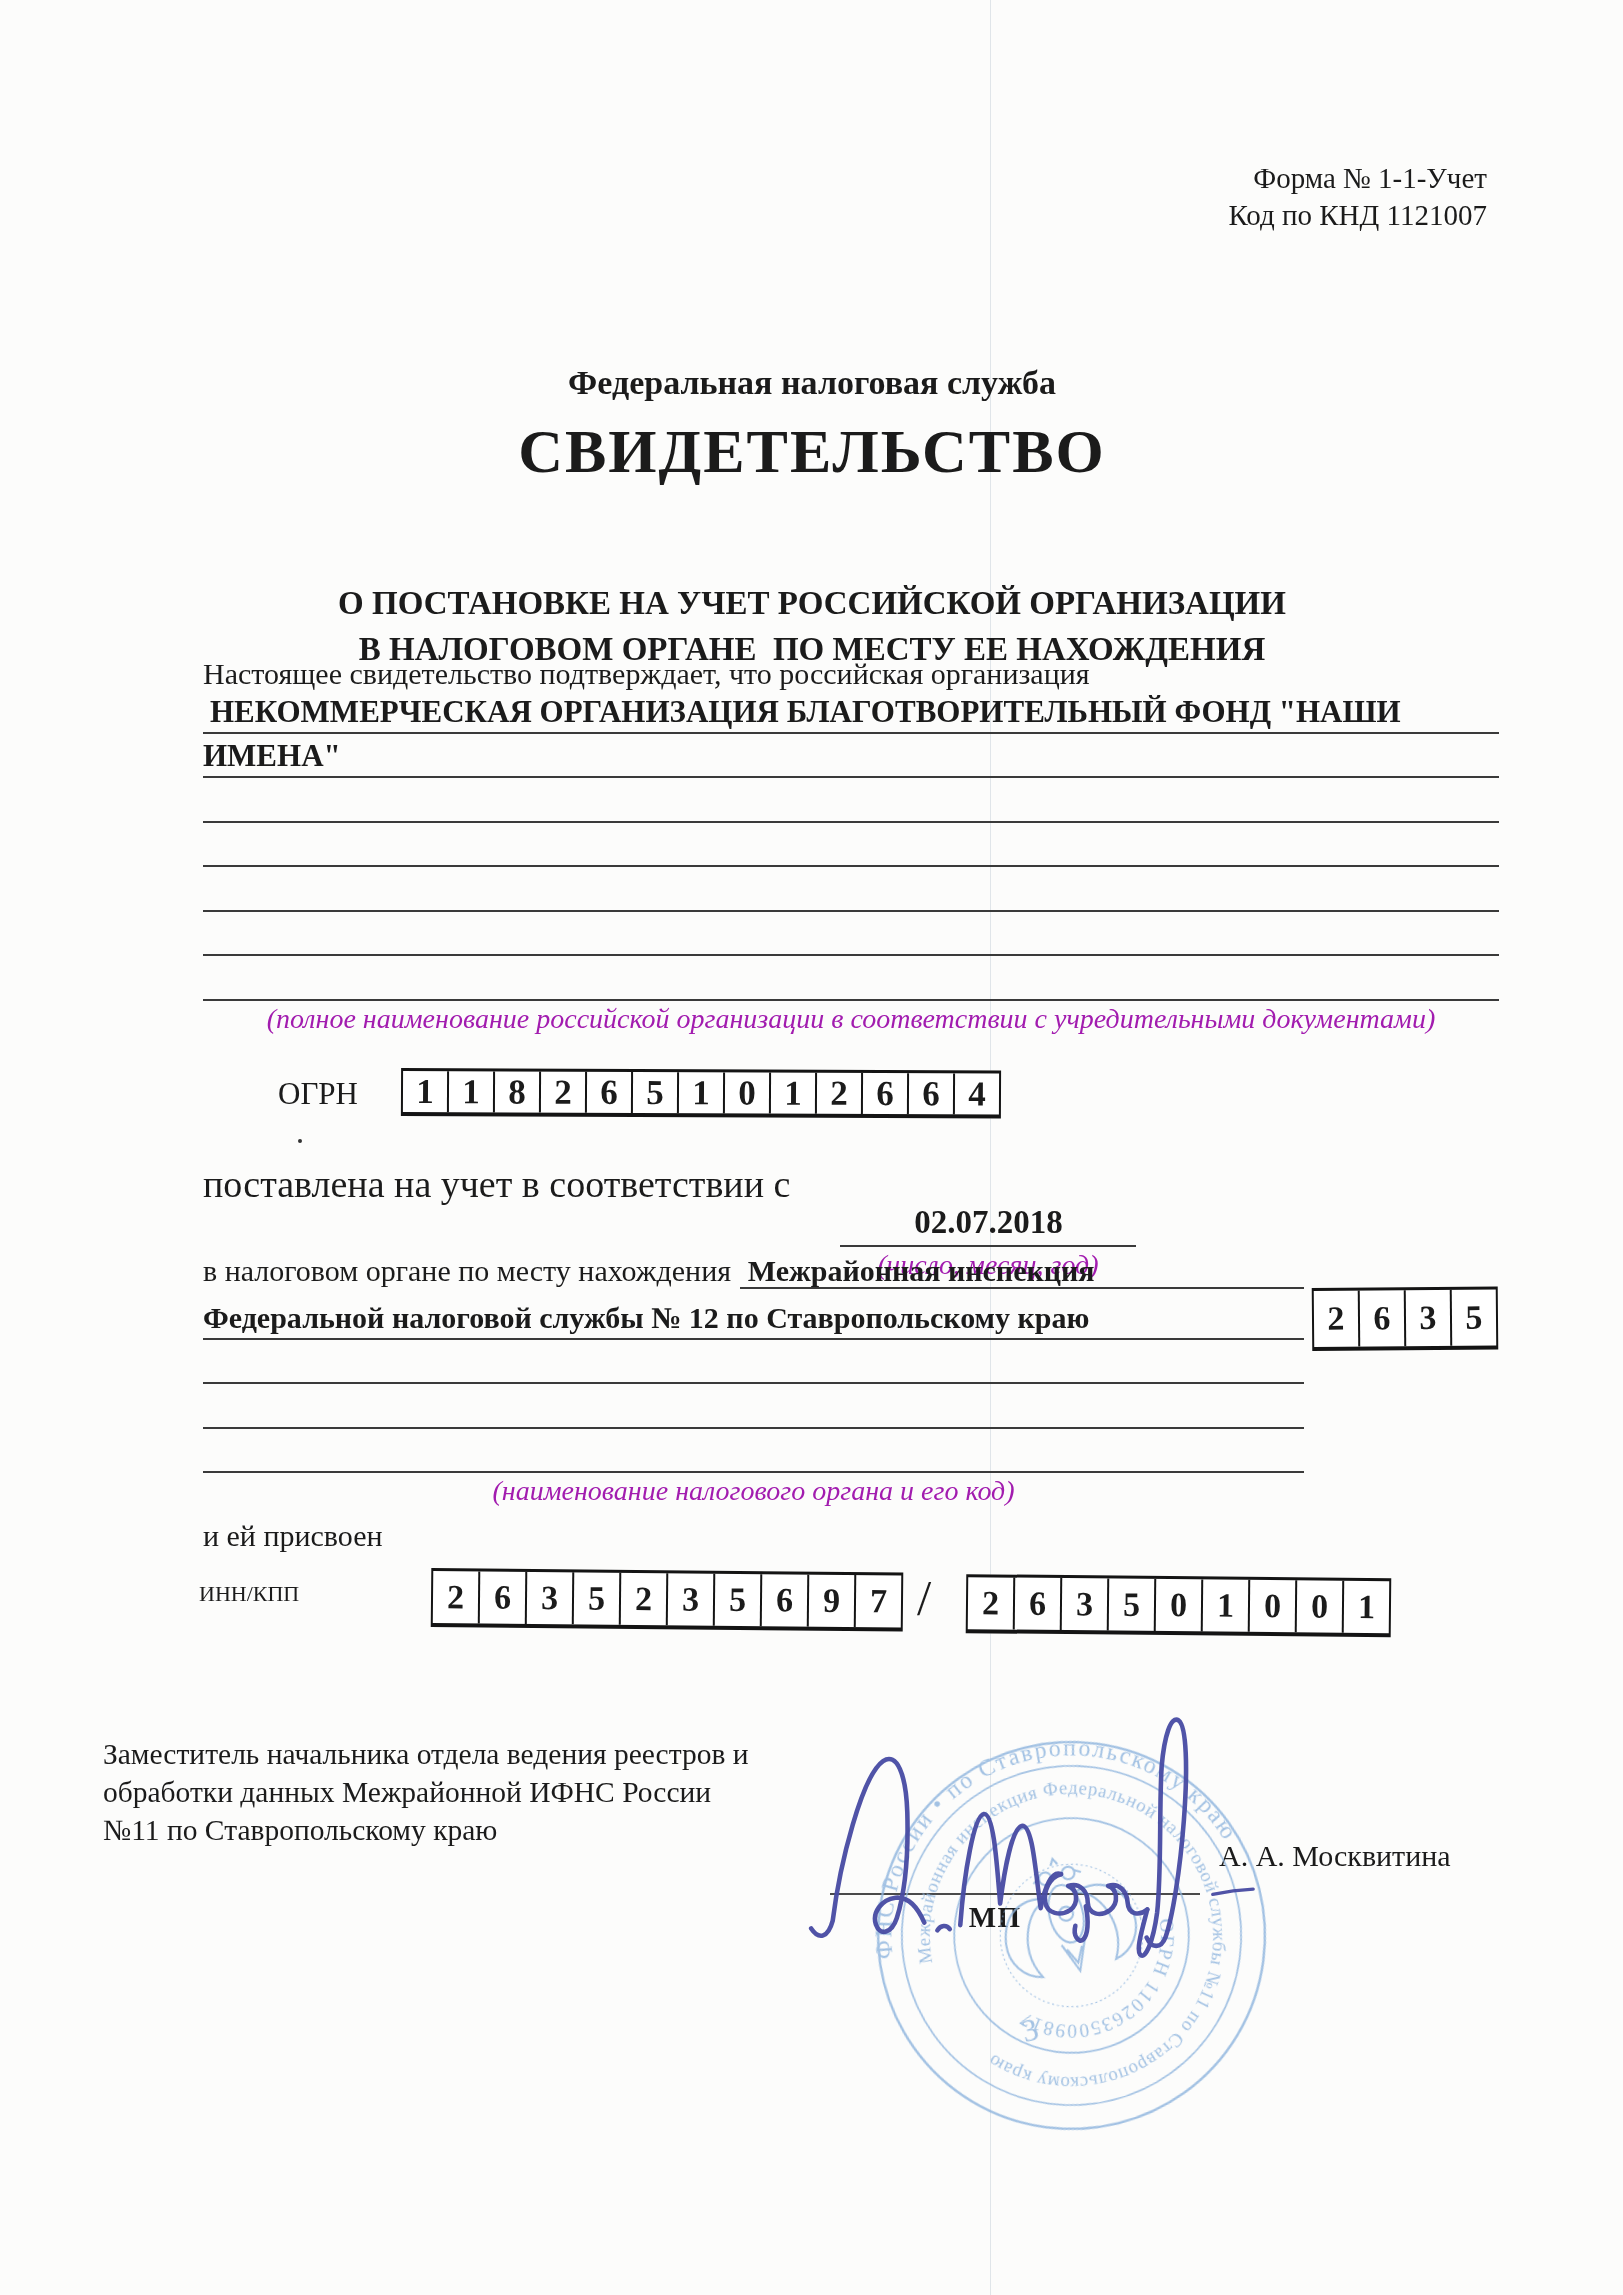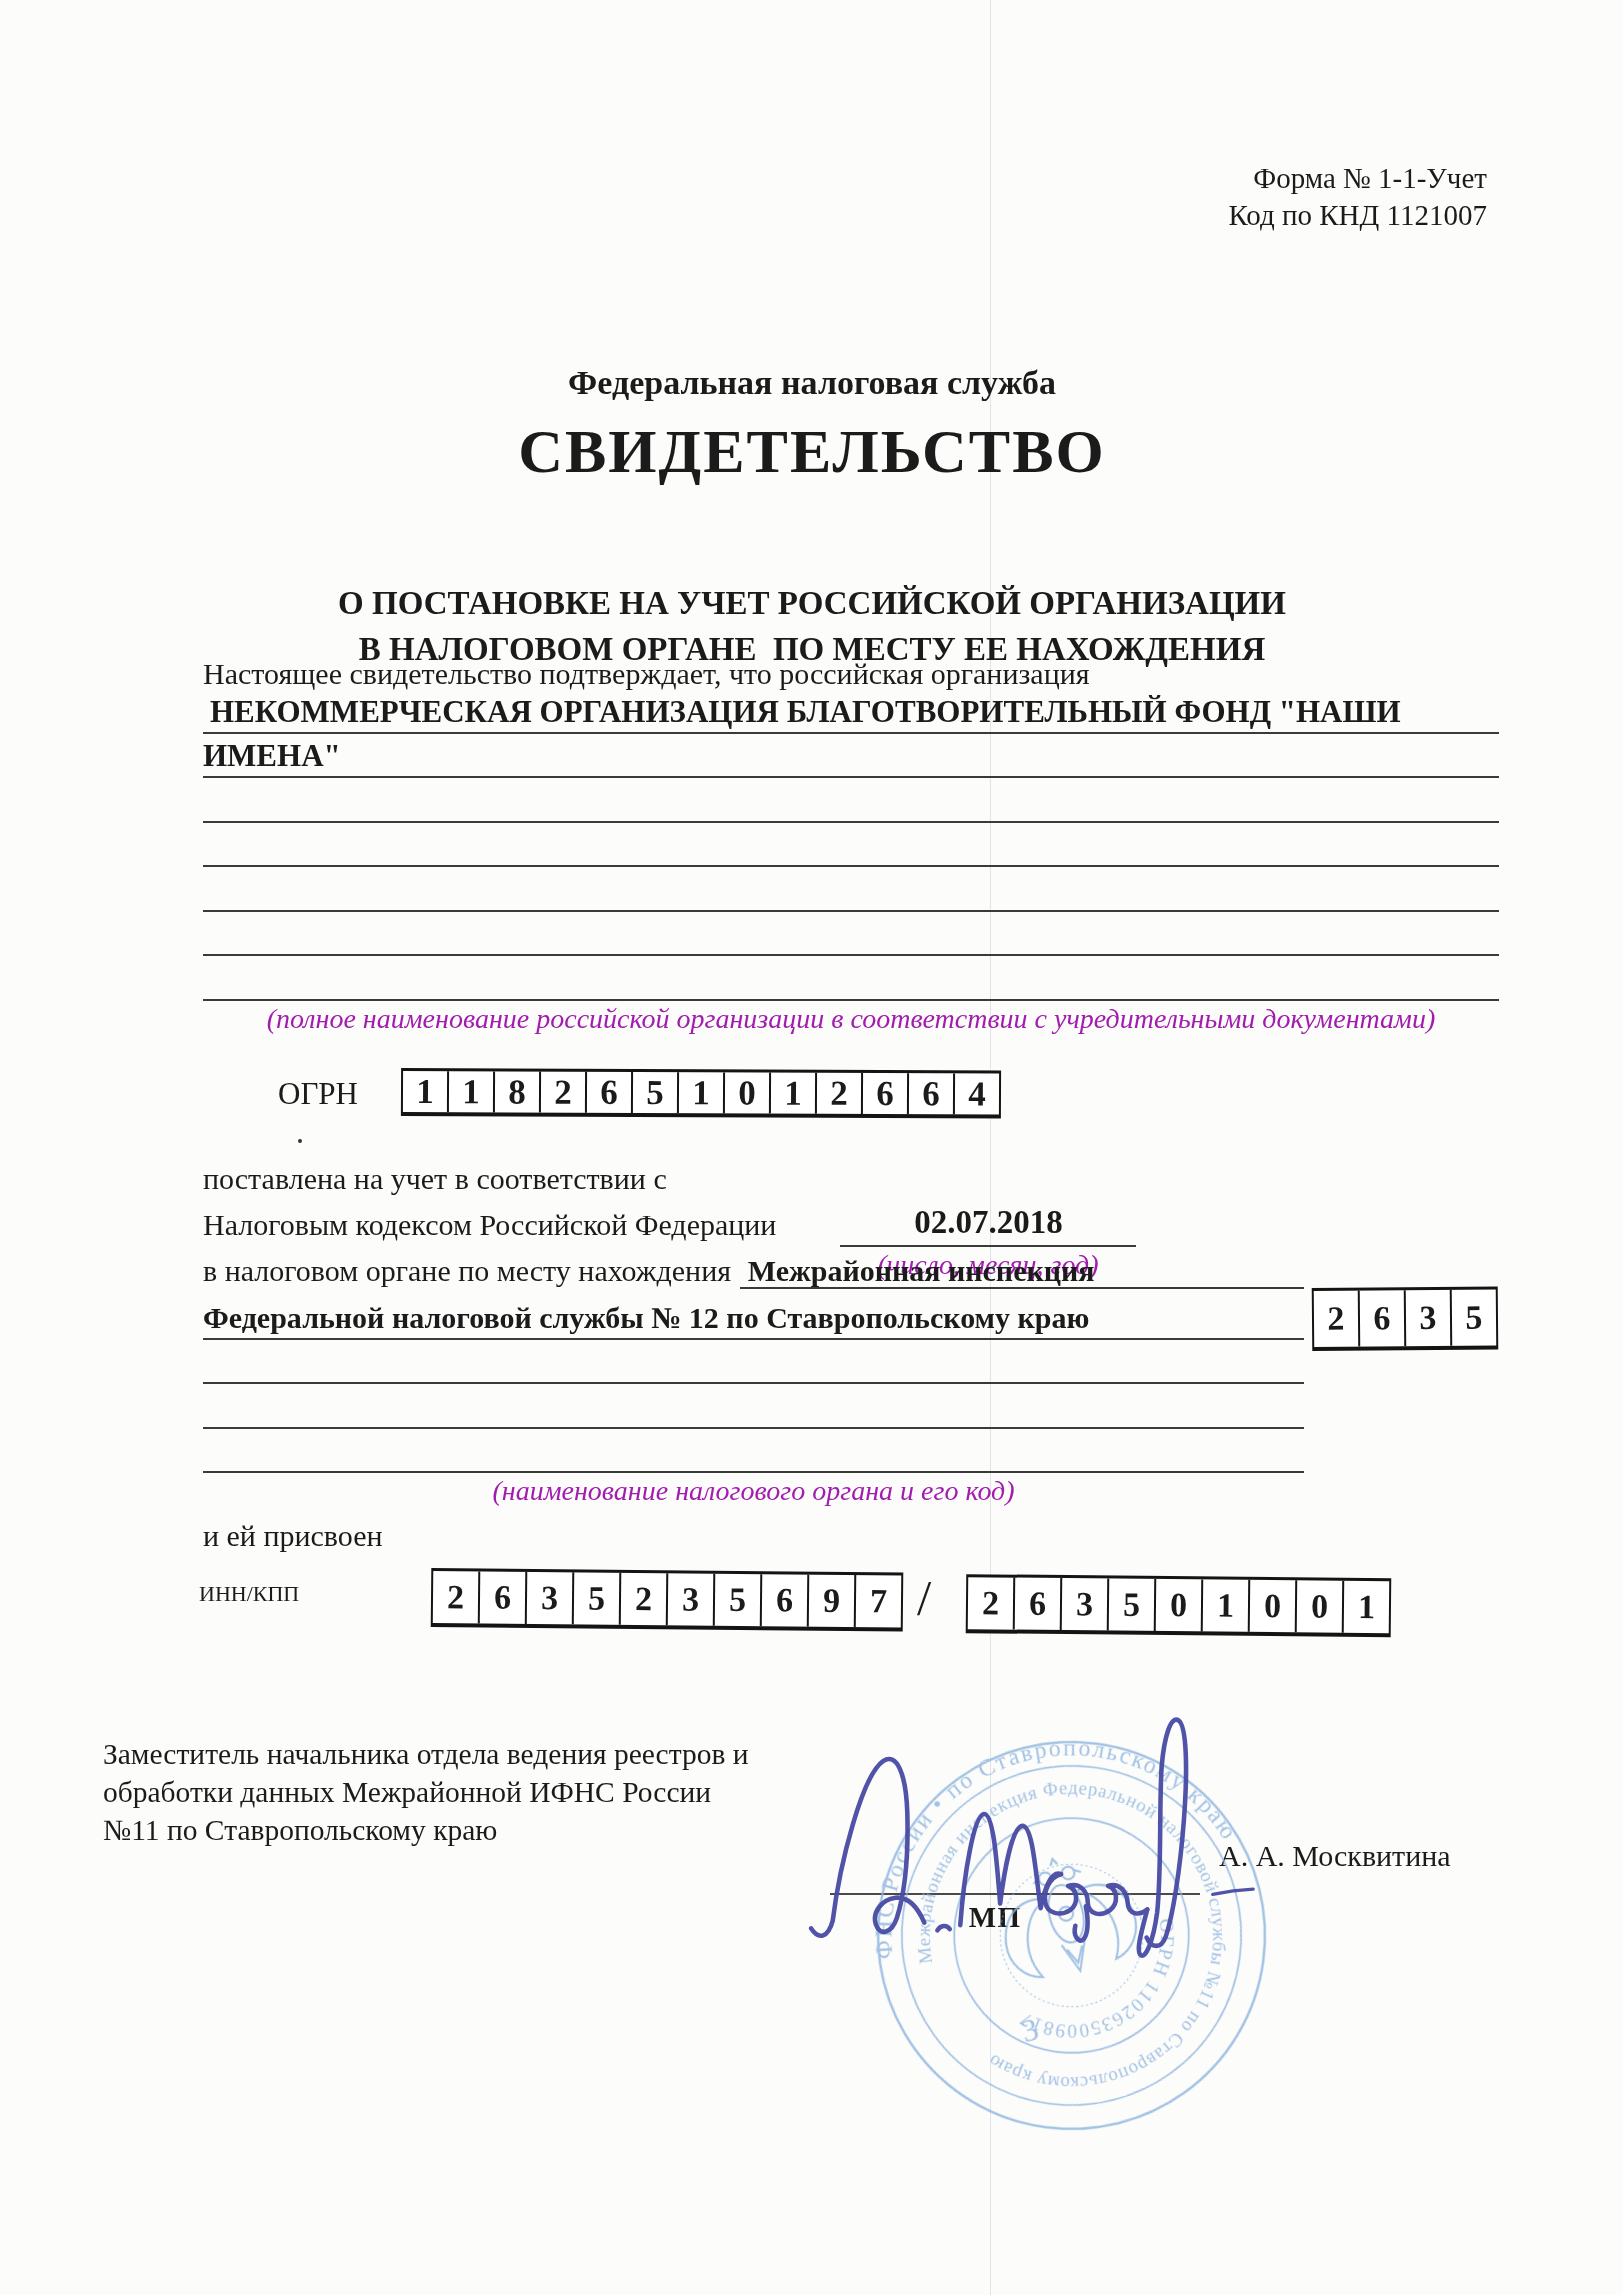--- a/index.html
+++ b/index.html
@@ -93,22 +93,21 @@
       <div class="cell">1</div>
       <div class="cell">0</div>
       <div class="cell">1</div>
       <div class="cell">2</div>
       <div class="cell">6</div>
       <div class="cell">6</div>
       <div class="cell">4</div>
     </div>
   <div class="abs" style="left:298px;top:1139px;width:3.9px;height:3.9px;border-radius:50%;background:#333;"></div>
 
-  <div class="abs" style="left:203px;top:1162px;font-size:30px;">поставлена на учет в соответствии с</div>
-  <div class="abs" style="left:203px;top:1208px;font-size:30px;">Налоговым кодексом Российской Федерации</div>
+  <div class="abs" style="left:203px;top:1162px;font-size:38px;">поставлена на учет в соответствии с</div>
 
   <div class="abs b" style="left:841px;top:1204px;width:295px;text-align:center;font-size:33px;">02.07.2018</div>
   <div class="rule" style="left:840px;top:1245px;width:296px;"></div>
   <div class="abs caption" style="left:840px;top:1249px;width:296px;text-align:center;">(число, месяц, год)</div>
 
   <div class="abs" style="left:203px;top:1254px;font-size:30px;">
     <span>в налоговом органе по месту нахождения</span>
     <span class="b" style="padding-left:9.2px;">Межрайонная инспекция</span>
   </div>
   <div class="rule" style="left:740px;top:1287px;width:564px;"></div>

